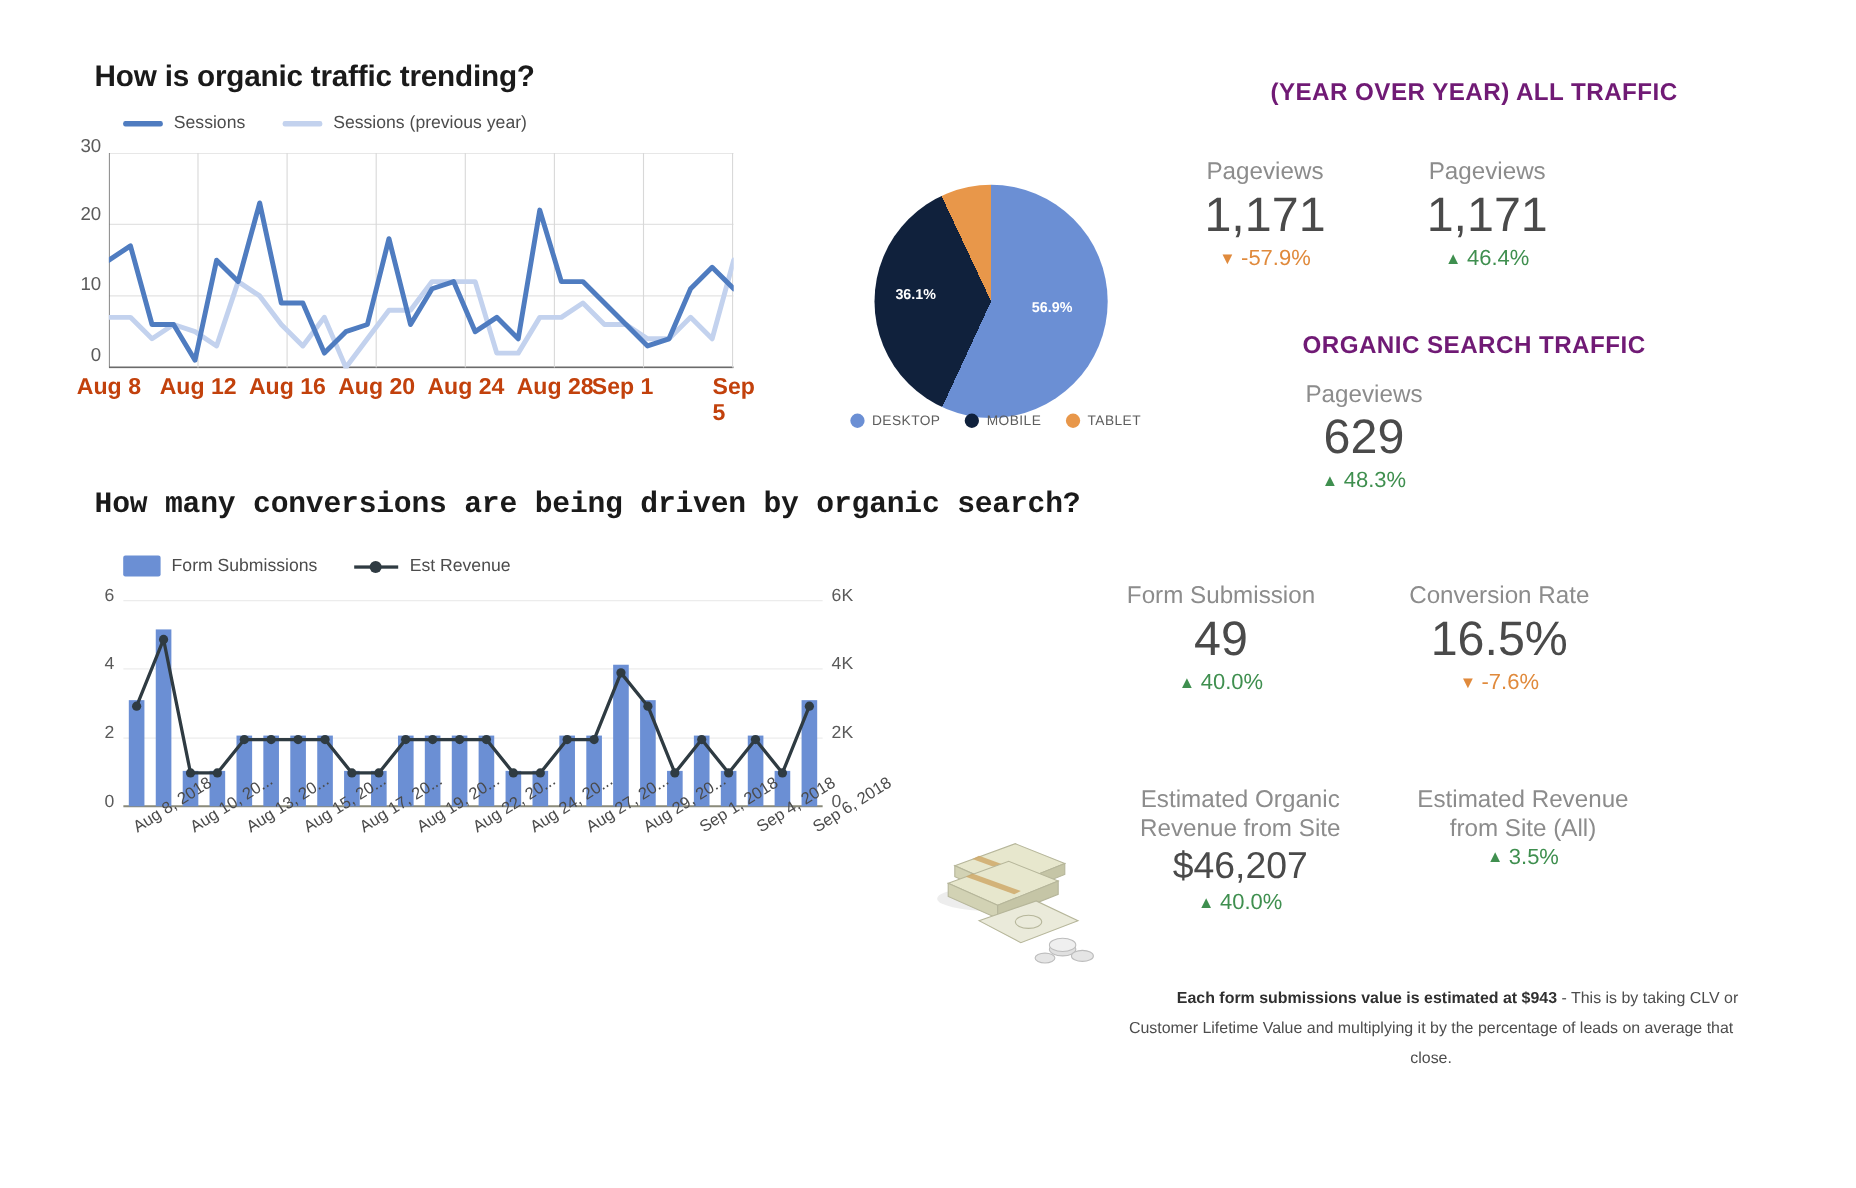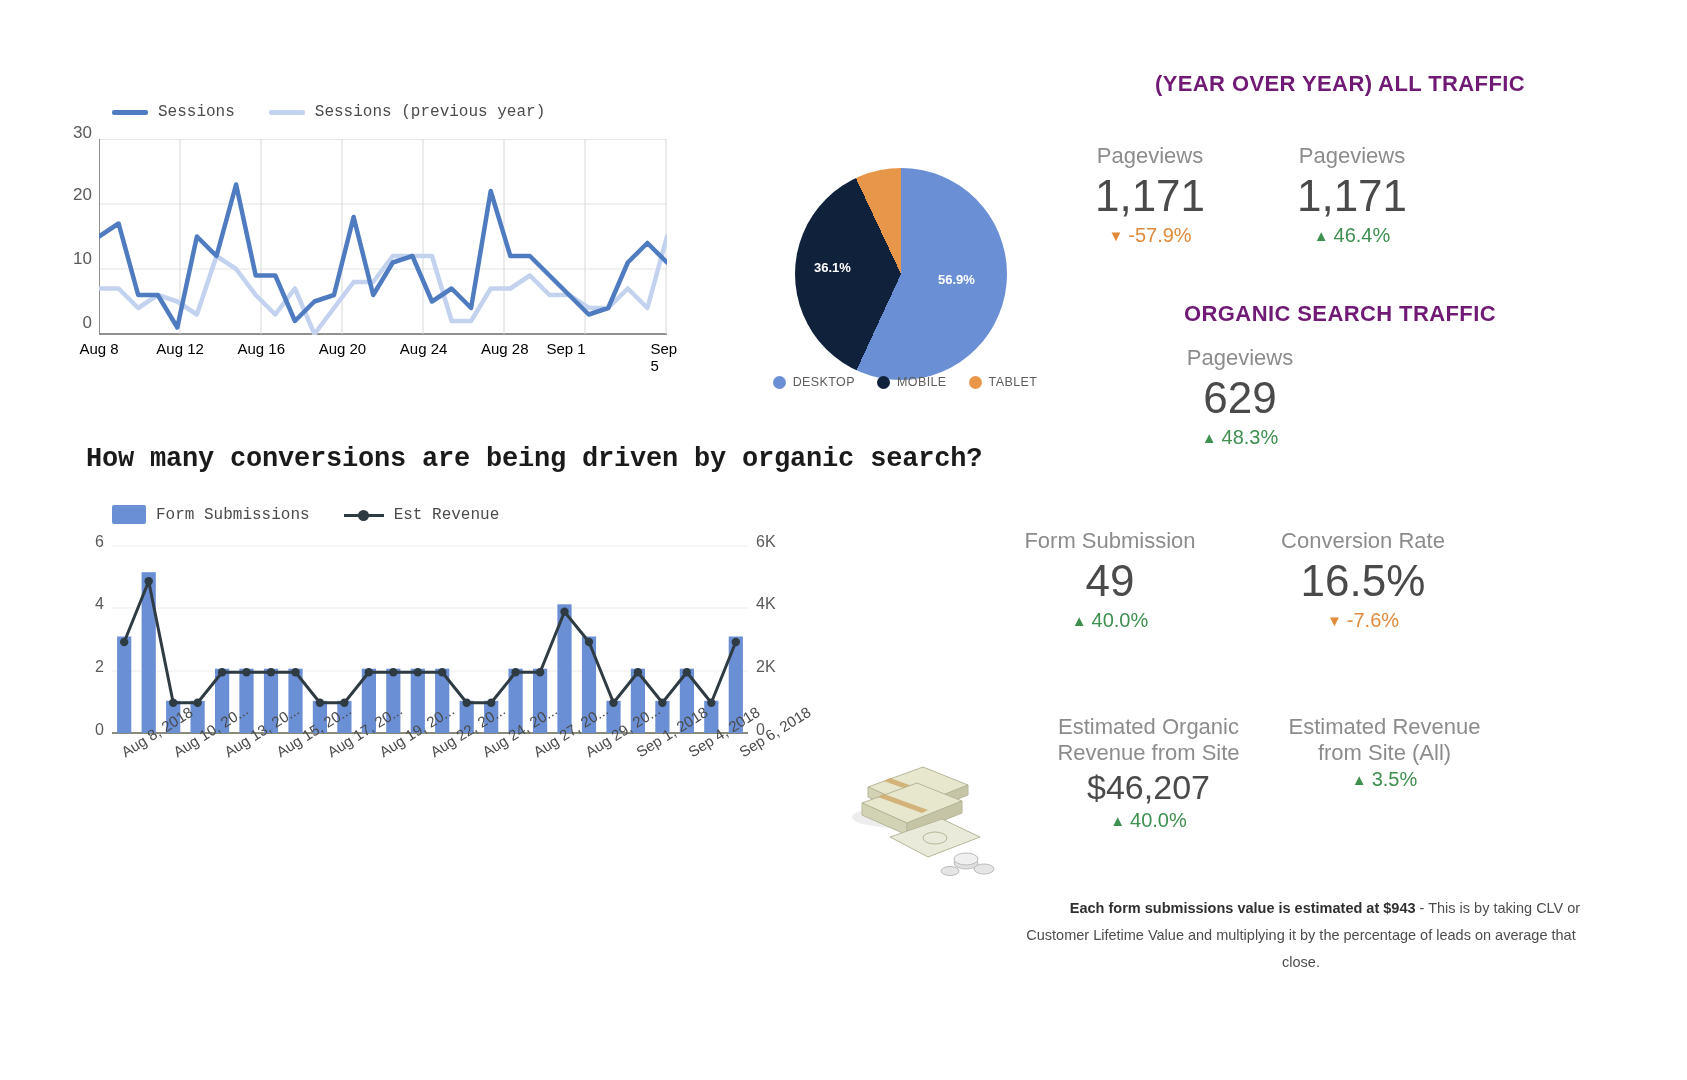--- a/index.html
+++ b/index.html
@@ -31,38 +31,38 @@
     font-weight:bold;
     color:#701a75;
     letter-spacing:0.4px;
     text-align:center;
     width:560px;
   }
   #head-yoy  { left:1060px; top:71px; }
   #head-org  { left:1060px; top:301px; }
 
   
-  .legend { position:absolute; display:flex; align-items:center; gap:34px;font-family:Liberation Mono, monospace; }
+  .legend { position:absolute; display:flex; align-items:center; gap:34px; }
   #legend-line { left:112px; top:103px; }
   #legend-bar  { left:112px; top:505px; }
   .lg-item { display:flex; align-items:center; gap:10px; }
   .lg-swatch-line { width:36px; height:5px; border-radius:2px; }
   .lg-swatch-bar  { width:34px; height:19px; border-radius:2px; }
   .lg-marker { width:40px; height:12px; position:relative; }
   .lg-marker .bar { position:absolute; top:5px; left:0; width:40px; height:3px; background:#2f3b42; }
   .lg-marker .dot { position:absolute; top:1px; left:14px; width:11px; height:11px;
                     border-radius:50%; background:#2f3b42; }
   .lg-label { font-size:16px; color:#4c4c4c; white-space:nowrap; }
 
   
   #line-chart { position:absolute; left:99px; top:139px; width:568px; height:196px; }
   .axis-y-line { position:absolute; left:48px; top:132px; width:44px; text-align:right; }
   .axis-y-line div { font-size:17px; color:#5a5a5a; position:absolute; right:0; }
   .xlabels-line { position:absolute; left:60px; top:340px; width:640px; height:24px; }
-  .xlabels-line span { position:absolute; font-size:15px; color:#000000; transform:translateX(-50%); }
+  .xlabels-line span { position:absolute; font-size:21px; color:#c2410c; transform:translateX(-50%);font-weight:bold; }
 
   
   #pie-wrap { position:absolute; left:795px; top:168px; width:212px; height:212px; }
   #pie { width:212px; height:212px; border-radius:50%; }
   .pie-lbl { position:absolute; font-size:13px; font-weight:bold; color:#ffffff; }
   #pie-lbl-desktop { left:938px; top:272px; }
   #pie-lbl-mobile  { left:814px; top:260px; }
   .pie-legend { position:absolute; left:765px; top:375px; width:280px;
                 display:flex; justify-content:center; gap:22px; }
   .pie-lg { display:flex; align-items:center; gap:7px; }
@@ -91,38 +91,39 @@
   .kpi-delta { font-size:20px; margin-top:2px; display:flex; align-items:center; justify-content:center; gap:5px; }
   .kpi-delta.up   { color:#3f8f4f; }
   .kpi-delta.down { color:#e08a3c; }
   .arrow { font-size:15px; line-height:1; }
 
   #kpi-pv-left   { left:1060px; top:143px; width:180px; }
   #kpi-pv-right  { left:1262px; top:143px; width:180px; }
   #kpi-org-pv    { left:1140px; top:345px; width:200px; }
   #kpi-form-sub  { left:1000px; top:528px; width:220px; }
   #kpi-conv-rate { left:1258px; top:528px; width:210px; }
-  #kpi-est-org   { left:1031px; top:714px; width:235px; }
+  #kpi-est-org   { left:1010px; top:714px; width:235px; }
   #kpi-est-all   { left:1262px; top:714px; width:245px; }
 
   
   #money { position:absolute; left:838px; top:745px; width:170px; height:140px; }
 
   
   #footnote {
     position:absolute; left:1016px; top:895px; width:570px;
     text-align:center; font-size:14.5px; color:#4d4d4d; line-height:1.85;
   }
   #footnote b { font-weight:bold; color:#303030;padding-left:48px; }
 </style>
 </head>
 <body>
 
 <div class="root">
 
+  <div class="q-title" id="title-traffic">How is organic traffic trending?</div>
 
   <div class="legend" id="legend-line">
     <div class="lg-item">
       <span class="lg-swatch-line" style="background:#4f7cc0"></span>
       <span class="lg-label">Sessions</span>
     </div>
     <div class="lg-item">
       <span class="lg-swatch-line" style="background:#c3d2ee"></span>
       <span class="lg-label">Sessions (previous year)</span>
     </div>

